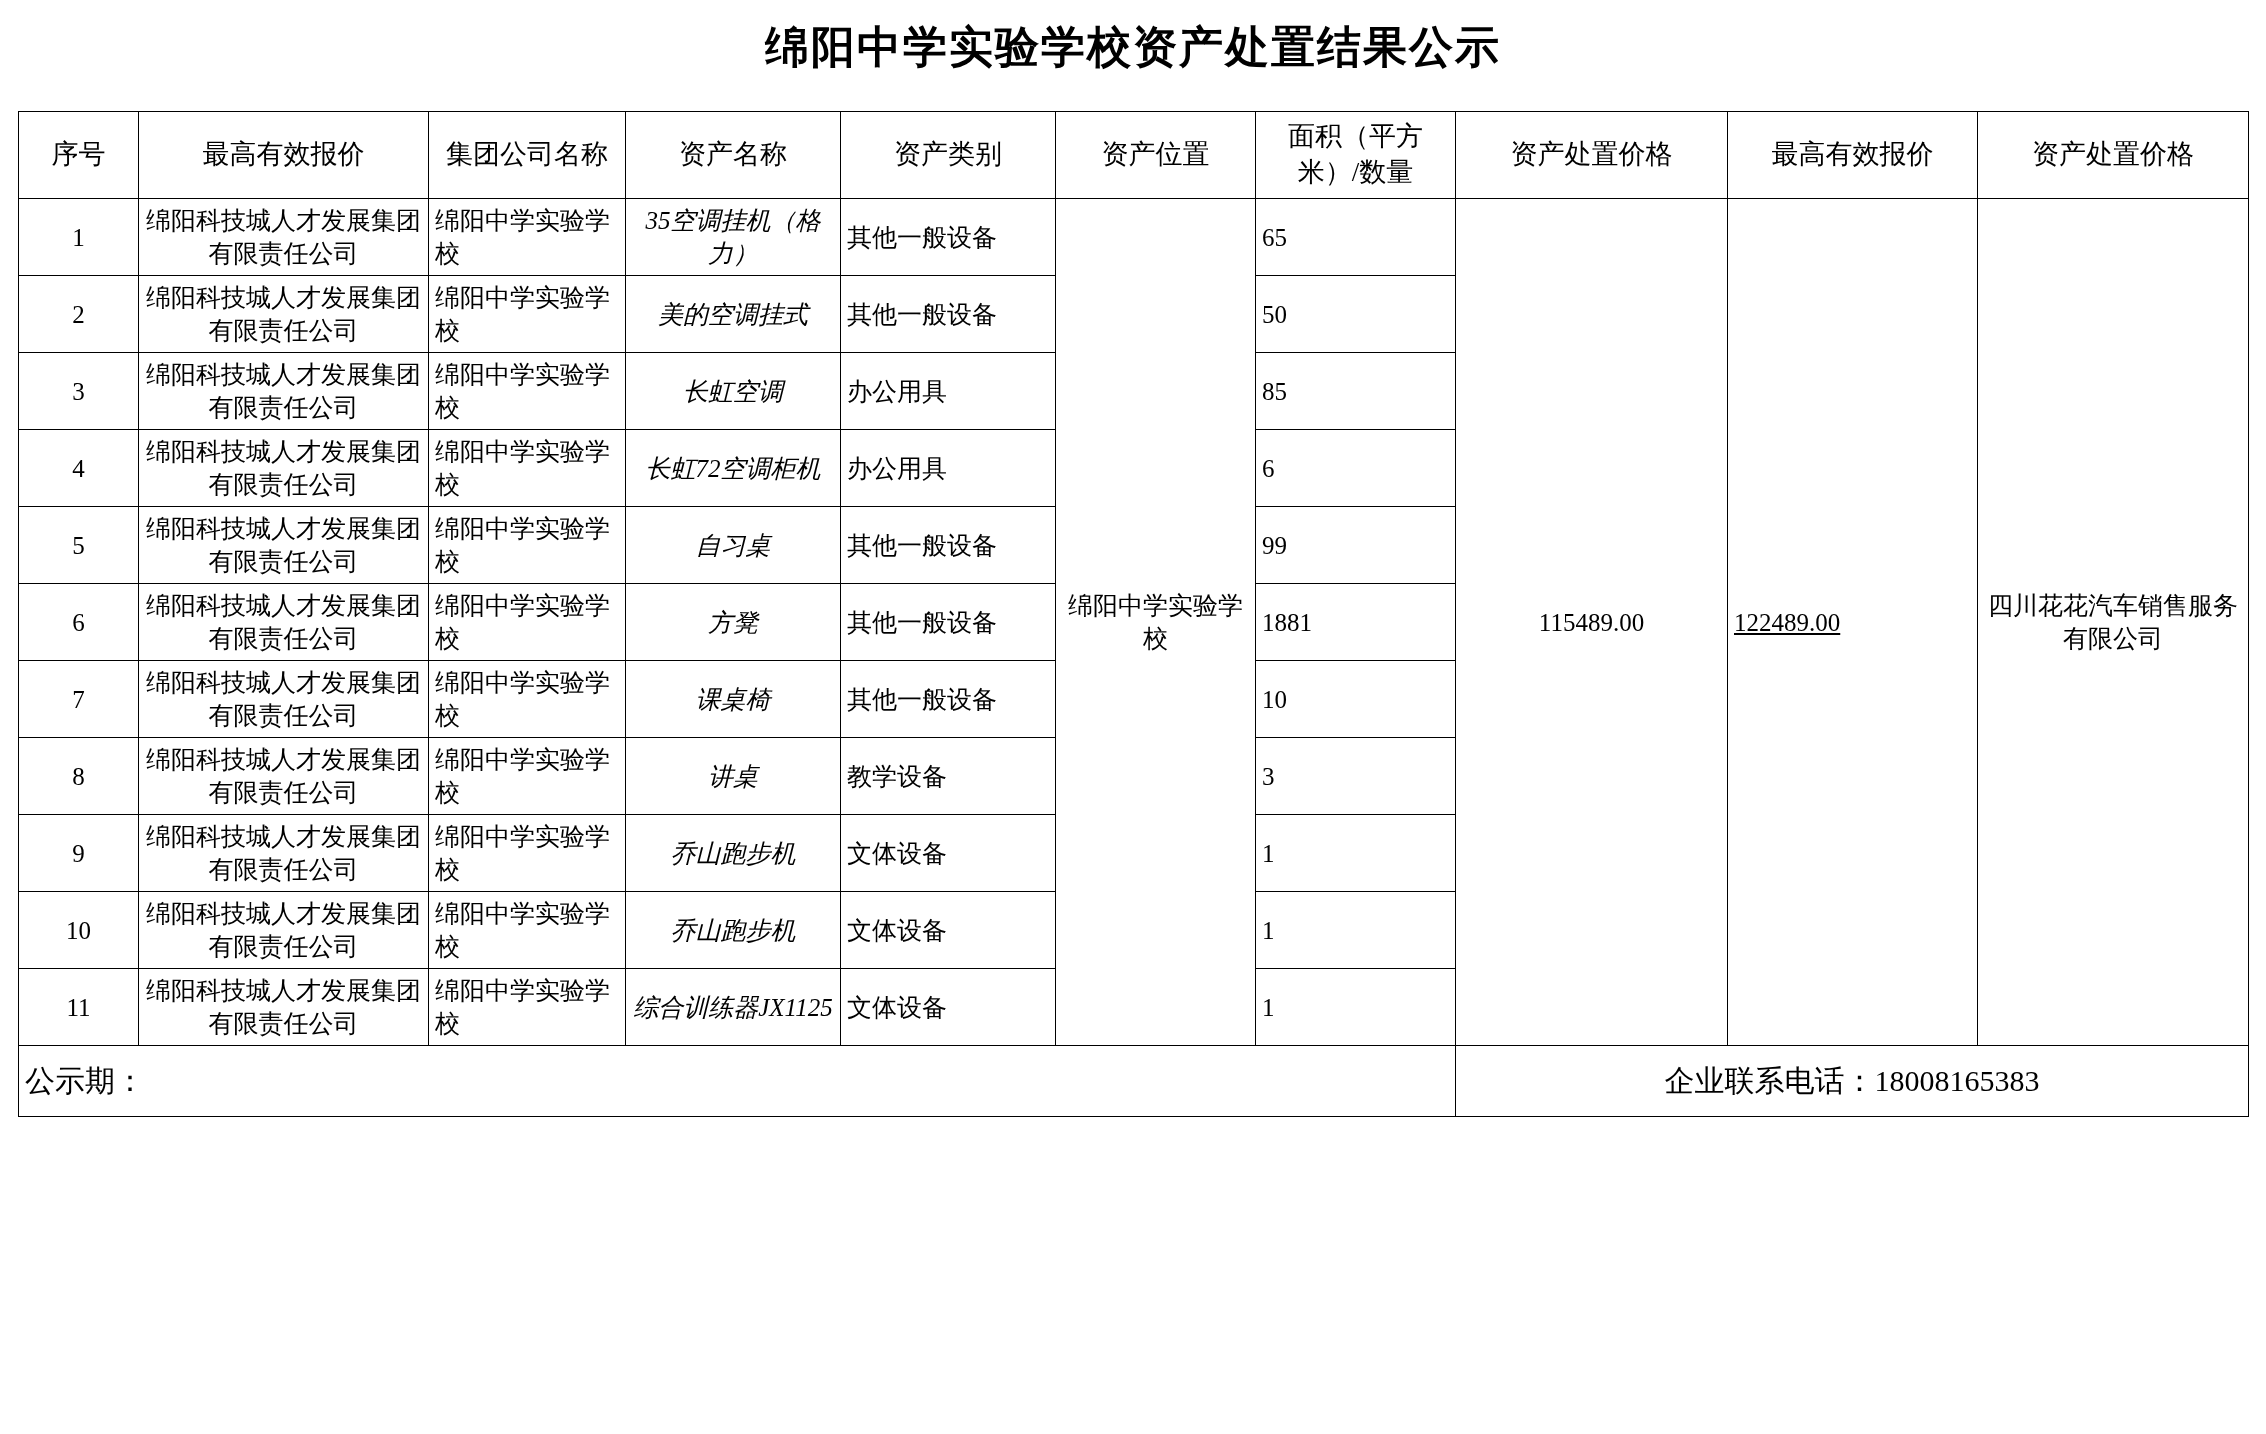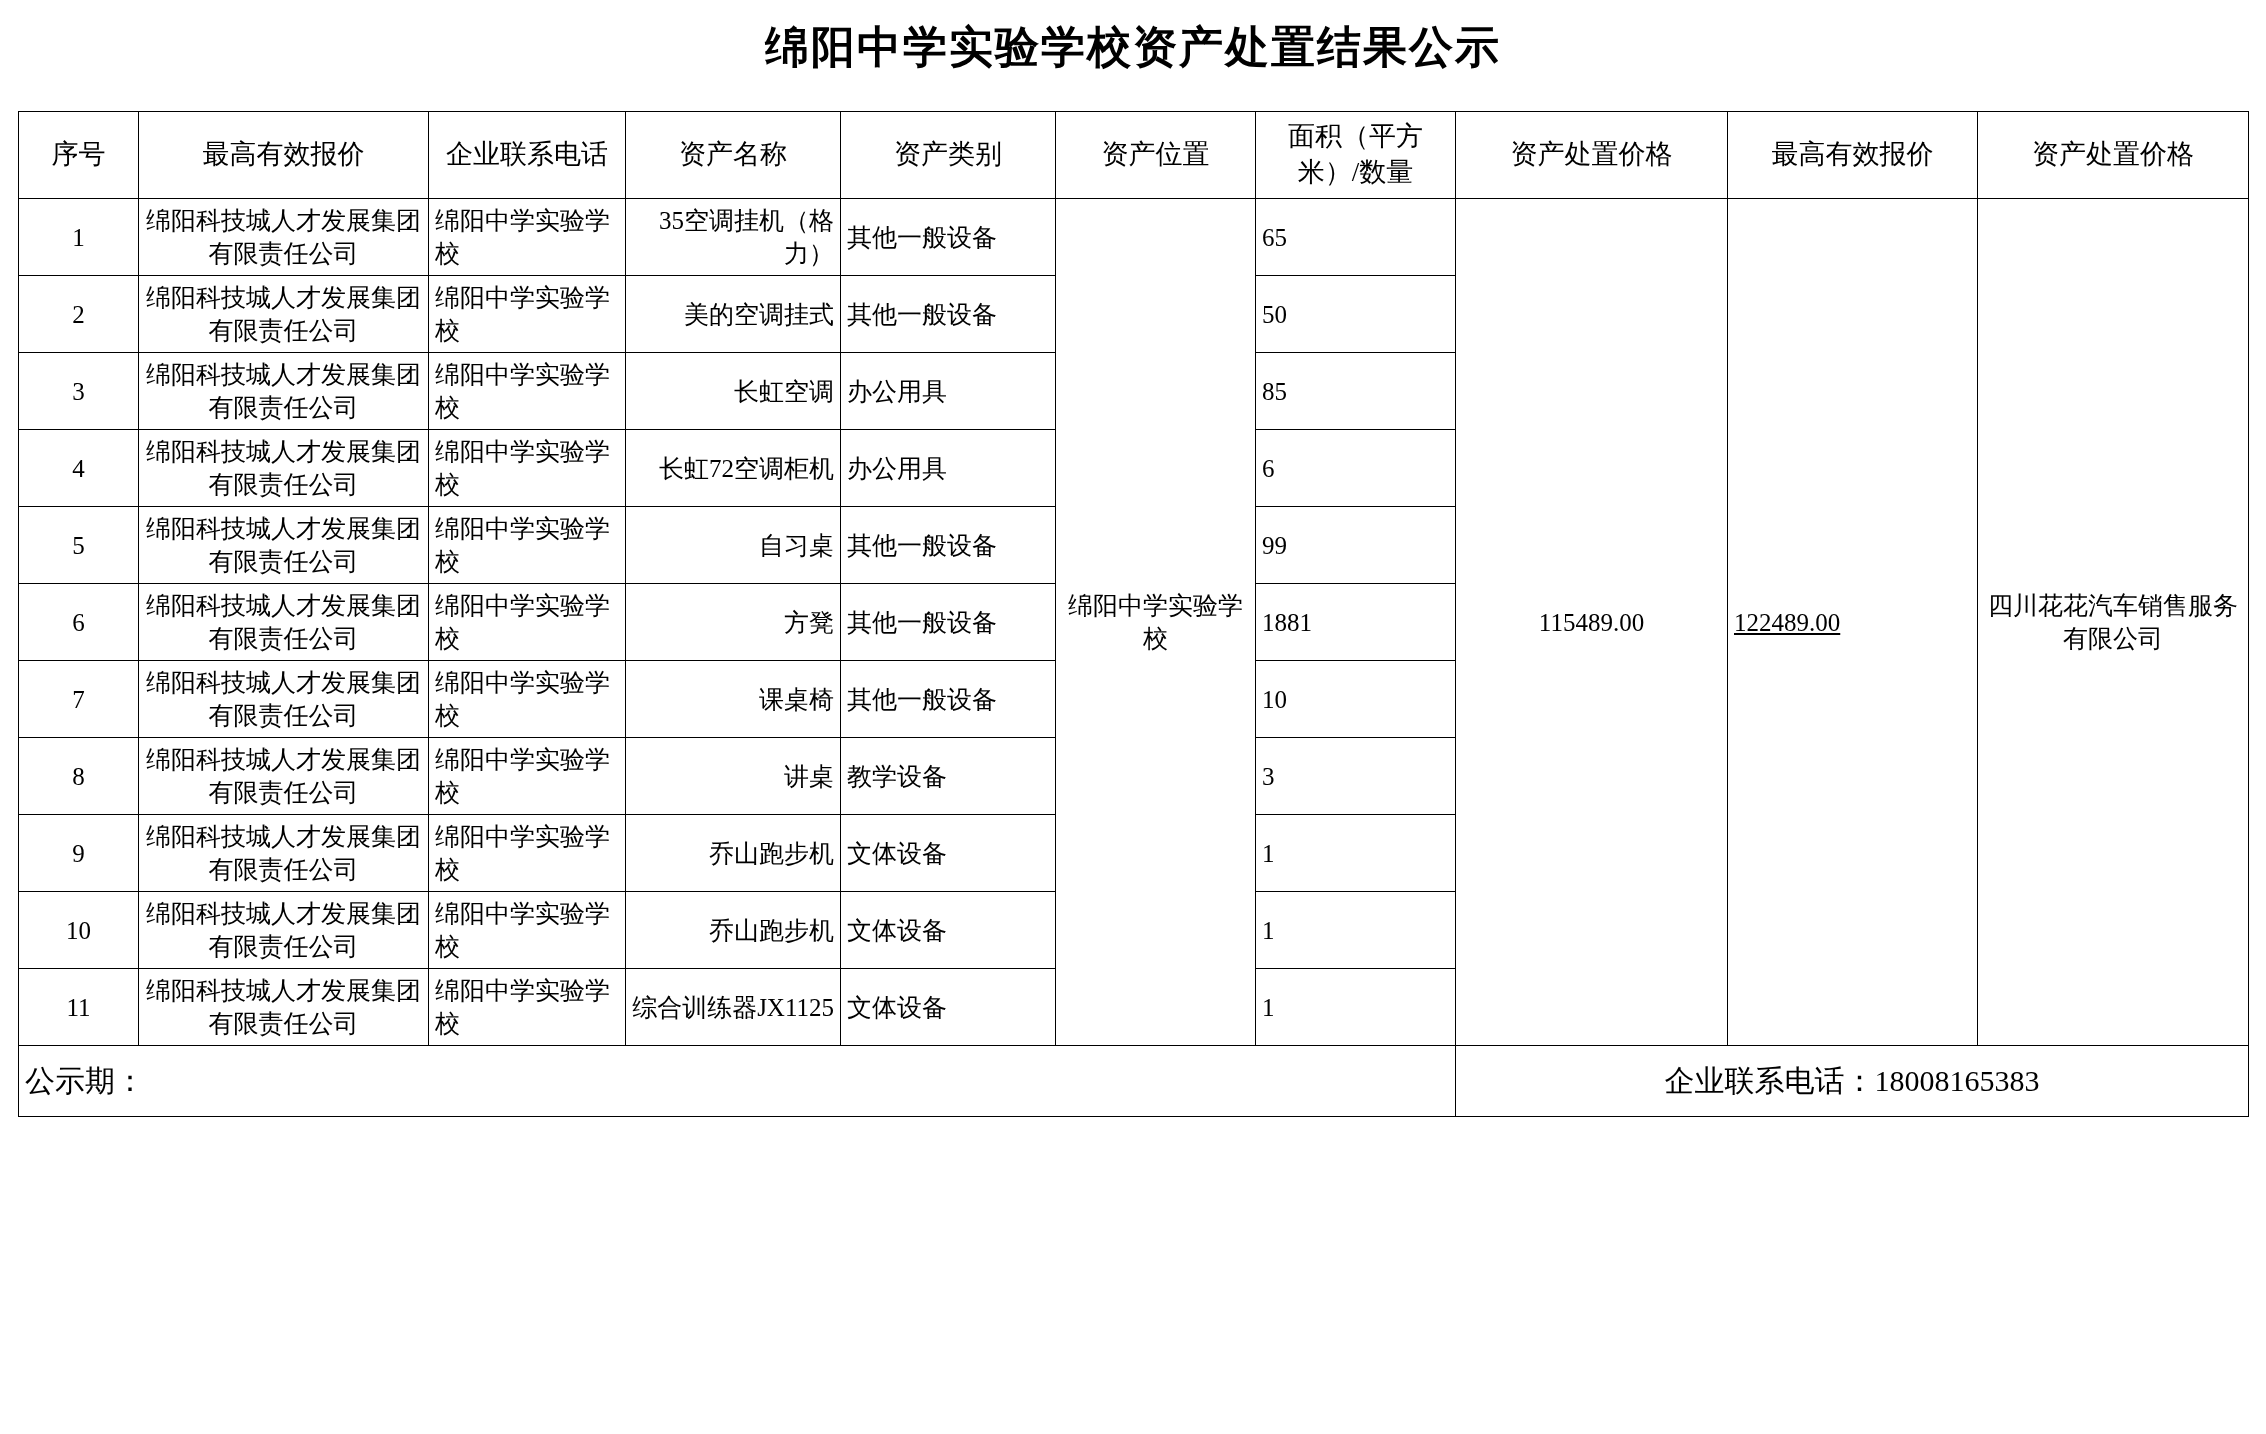--- a/index.html
+++ b/index.html
@@ -47,21 +47,21 @@
   thead td {
     text-align: center;
     font-size: 27px;
     font-weight: bold;
     height: 78px;
     padding: 6px 4px;
   }
   td.c-idx { text-align: center; }
   td.c-group { text-align: center; }
   td.c-enterprise { text-align: left; }
-  td.c-assetname { text-align: right; }
+  td.c-assetname { text-align: center; font-style: italic; }
   td.c-category { text-align: left; }
   td.c-location { text-align: center; }
   td.c-amount { text-align: left; }
   td.c-price { text-align: center; }
   td.c-bid { text-align: left; text-decoration: underline; }
   td.c-bidder { text-align: center; }
 
   tbody td { height: 68px; }
 
   .col1  { width: 120px; }
@@ -104,21 +104,21 @@
       <col class="col6">
         <col class="col7">
         <col class="col8">
         <col class="col9">
         <col class="col10">
     </colgroup>
     <thead>
       <tr>
         <td>序号</td>
         <td>最高有效报价</td>
-        <td>企业联系电话</td>
+        <td>集团公司名称</td>
         <td>资产名称</td>
         <td>资产类别</td>
         <td>资产位置</td>
         <td>面积（平方米）/数量</td>
         <td>资产处置价格</td>
         <td>最高有效报价</td>
         <td>资产处置价格</td>
       </tr>
     </thead>
     <tbody>

